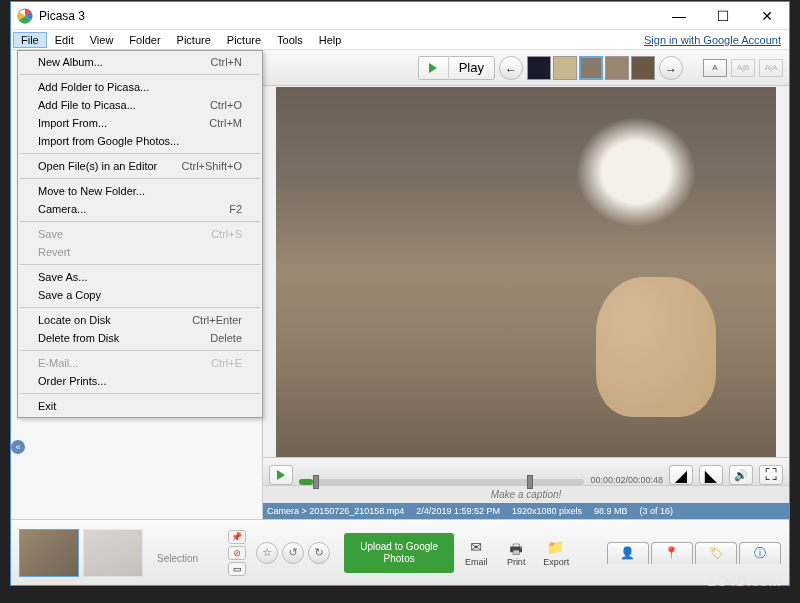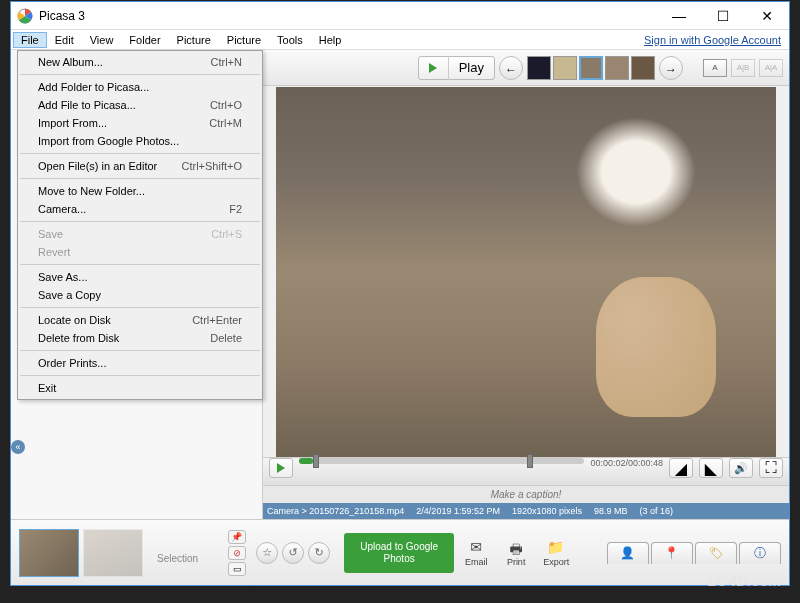--- a/index.html
+++ b/index.html
@@ -42,21 +42,21 @@
 .thumb-s { width: 24px; height: 24px; border: 1px solid #999; background: #888; }
 .thumb-s.sel { border: 2px solid #68a8d8; }
 .layout-btn { width: 24px; height: 18px; border: 1px solid #999; background: linear-gradient(#fff,#e8e8e8); font-size: 8px; display: flex; align-items: center; justify-content: center; color: #555; }
 .layout-btn.disabled { opacity: 0.4; }
 
 .image-area { flex: 1; background: #f0f0f0; display: flex; align-items: center; justify-content: center; overflow: hidden; }
 .image-placeholder { width: 500px; height: 370px; background: linear-gradient(180deg,#6b6055 0%,#7a6f64 25%,#9a8972 50%,#8b7a66 75%,#6f6352 100%); position: relative; }
 .image-placeholder::before { content: ""; position: absolute; right: 80px; top: 30px; width: 120px; height: 110px; background: radial-gradient(ellipse,#f5f0e8 40%,transparent 70%); border-radius: 50%; }
 .image-placeholder::after { content: ""; position: absolute; right: 60px; bottom: 40px; width: 120px; height: 140px; background: radial-gradient(ellipse at 30% 30%,#d4b896,#c4a579); border-radius: 40% 40% 30% 30%; }
 
-.playback-bar { height: 28px; background: linear-gradient(#f5f5f5,#e0e0e0); display: flex; align-items: flex-start; padding: 0 6px; gap: 6px; border-top: 1px solid #ccc; }
+.playback-bar { height: 28px; background: linear-gradient(#f5f5f5,#e0e0e0); display: flex; align-items: flex-end; padding: 0 6px; gap: 6px; border-top: 1px solid #ccc; }
 .pb-btn { width: 24px; height: 20px; border: 1px solid #bbb; border-radius: 3px; background: linear-gradient(#fff,#eee); display: flex; align-items: center; justify-content: center; }
 .track { flex: 1; height: 6px; background: #ccc; border-radius: 3px; position: relative; }
 .track-fill { position: absolute; left: 0; top: 0; height: 6px; background: #3a9e3a; border-radius: 3px; width: 5%; }
 .track-handle { position: absolute; left: 5%; top: -4px; width: 6px; height: 14px; background: #888; border: 1px solid #666; }
 .track-handle.r { left: 80%; }
 .pb-time { font-size: 9px; color: #666; }
 
 .caption-bar { height: 18px; background: #e8e8e8; text-align: center; font-size: 10px; font-style: italic; color: #777; line-height: 18px; border-top: 1px solid #ccc; }
 
 .info-bar { height: 16px; background: #5e8ab4; color: #fff; font-size: 9px; display: flex; align-items: center; padding: 0 4px; gap: 12px; }
@@ -178,20 +178,24 @@
         <div class="sep"></div>
         <div class="mi">
           <span>Locate on Disk</span>
           <span class="sc">Ctrl+Enter</span>
         </div>
         <div class="mi">
           <span>Delete from Disk</span>
           <span class="sc">Delete</span>
         </div>
         <div class="sep"></div>
+        <div class="mi disabled">
+          <span>E-Mail...</span>
+          <span class="sc">Ctrl+E</span>
+        </div>
         <div class="mi">
           <span>Order Prints...</span>
           <span class="sc"></span>
         </div>
         <div class="sep"></div>
         <div class="mi">
           <span>Exit</span>
           <span class="sc"></span>
         </div>
       </div>

